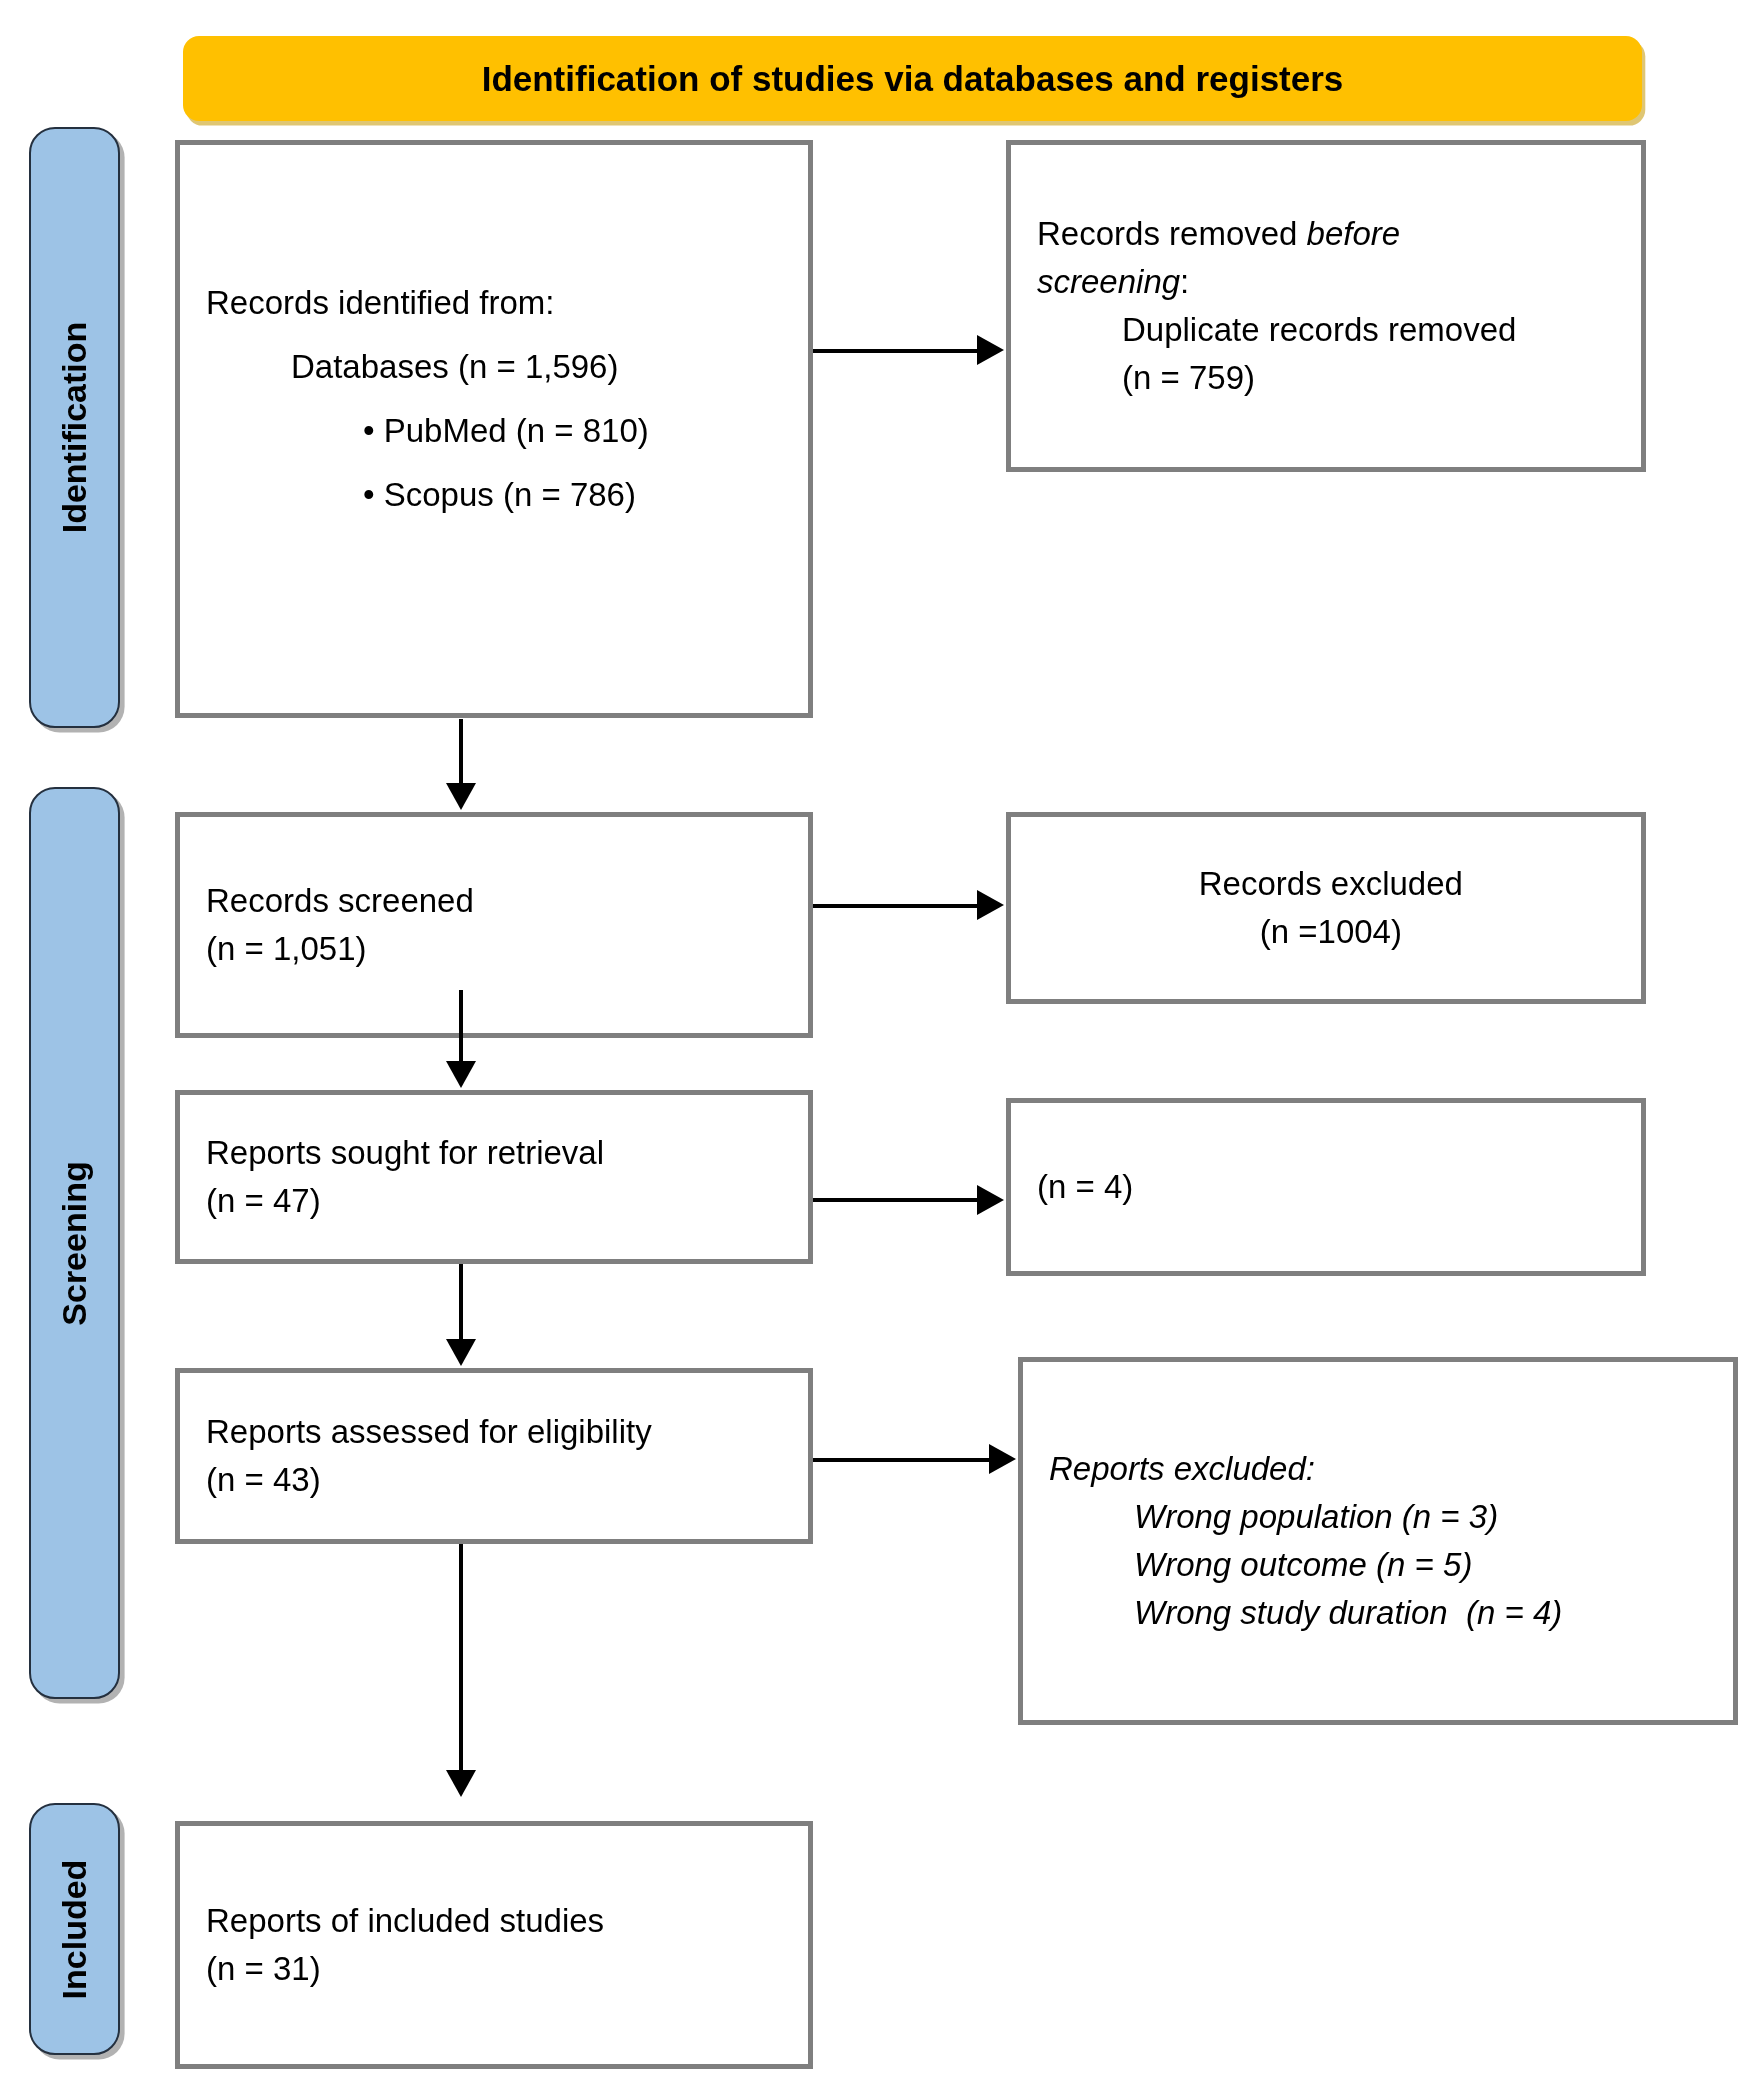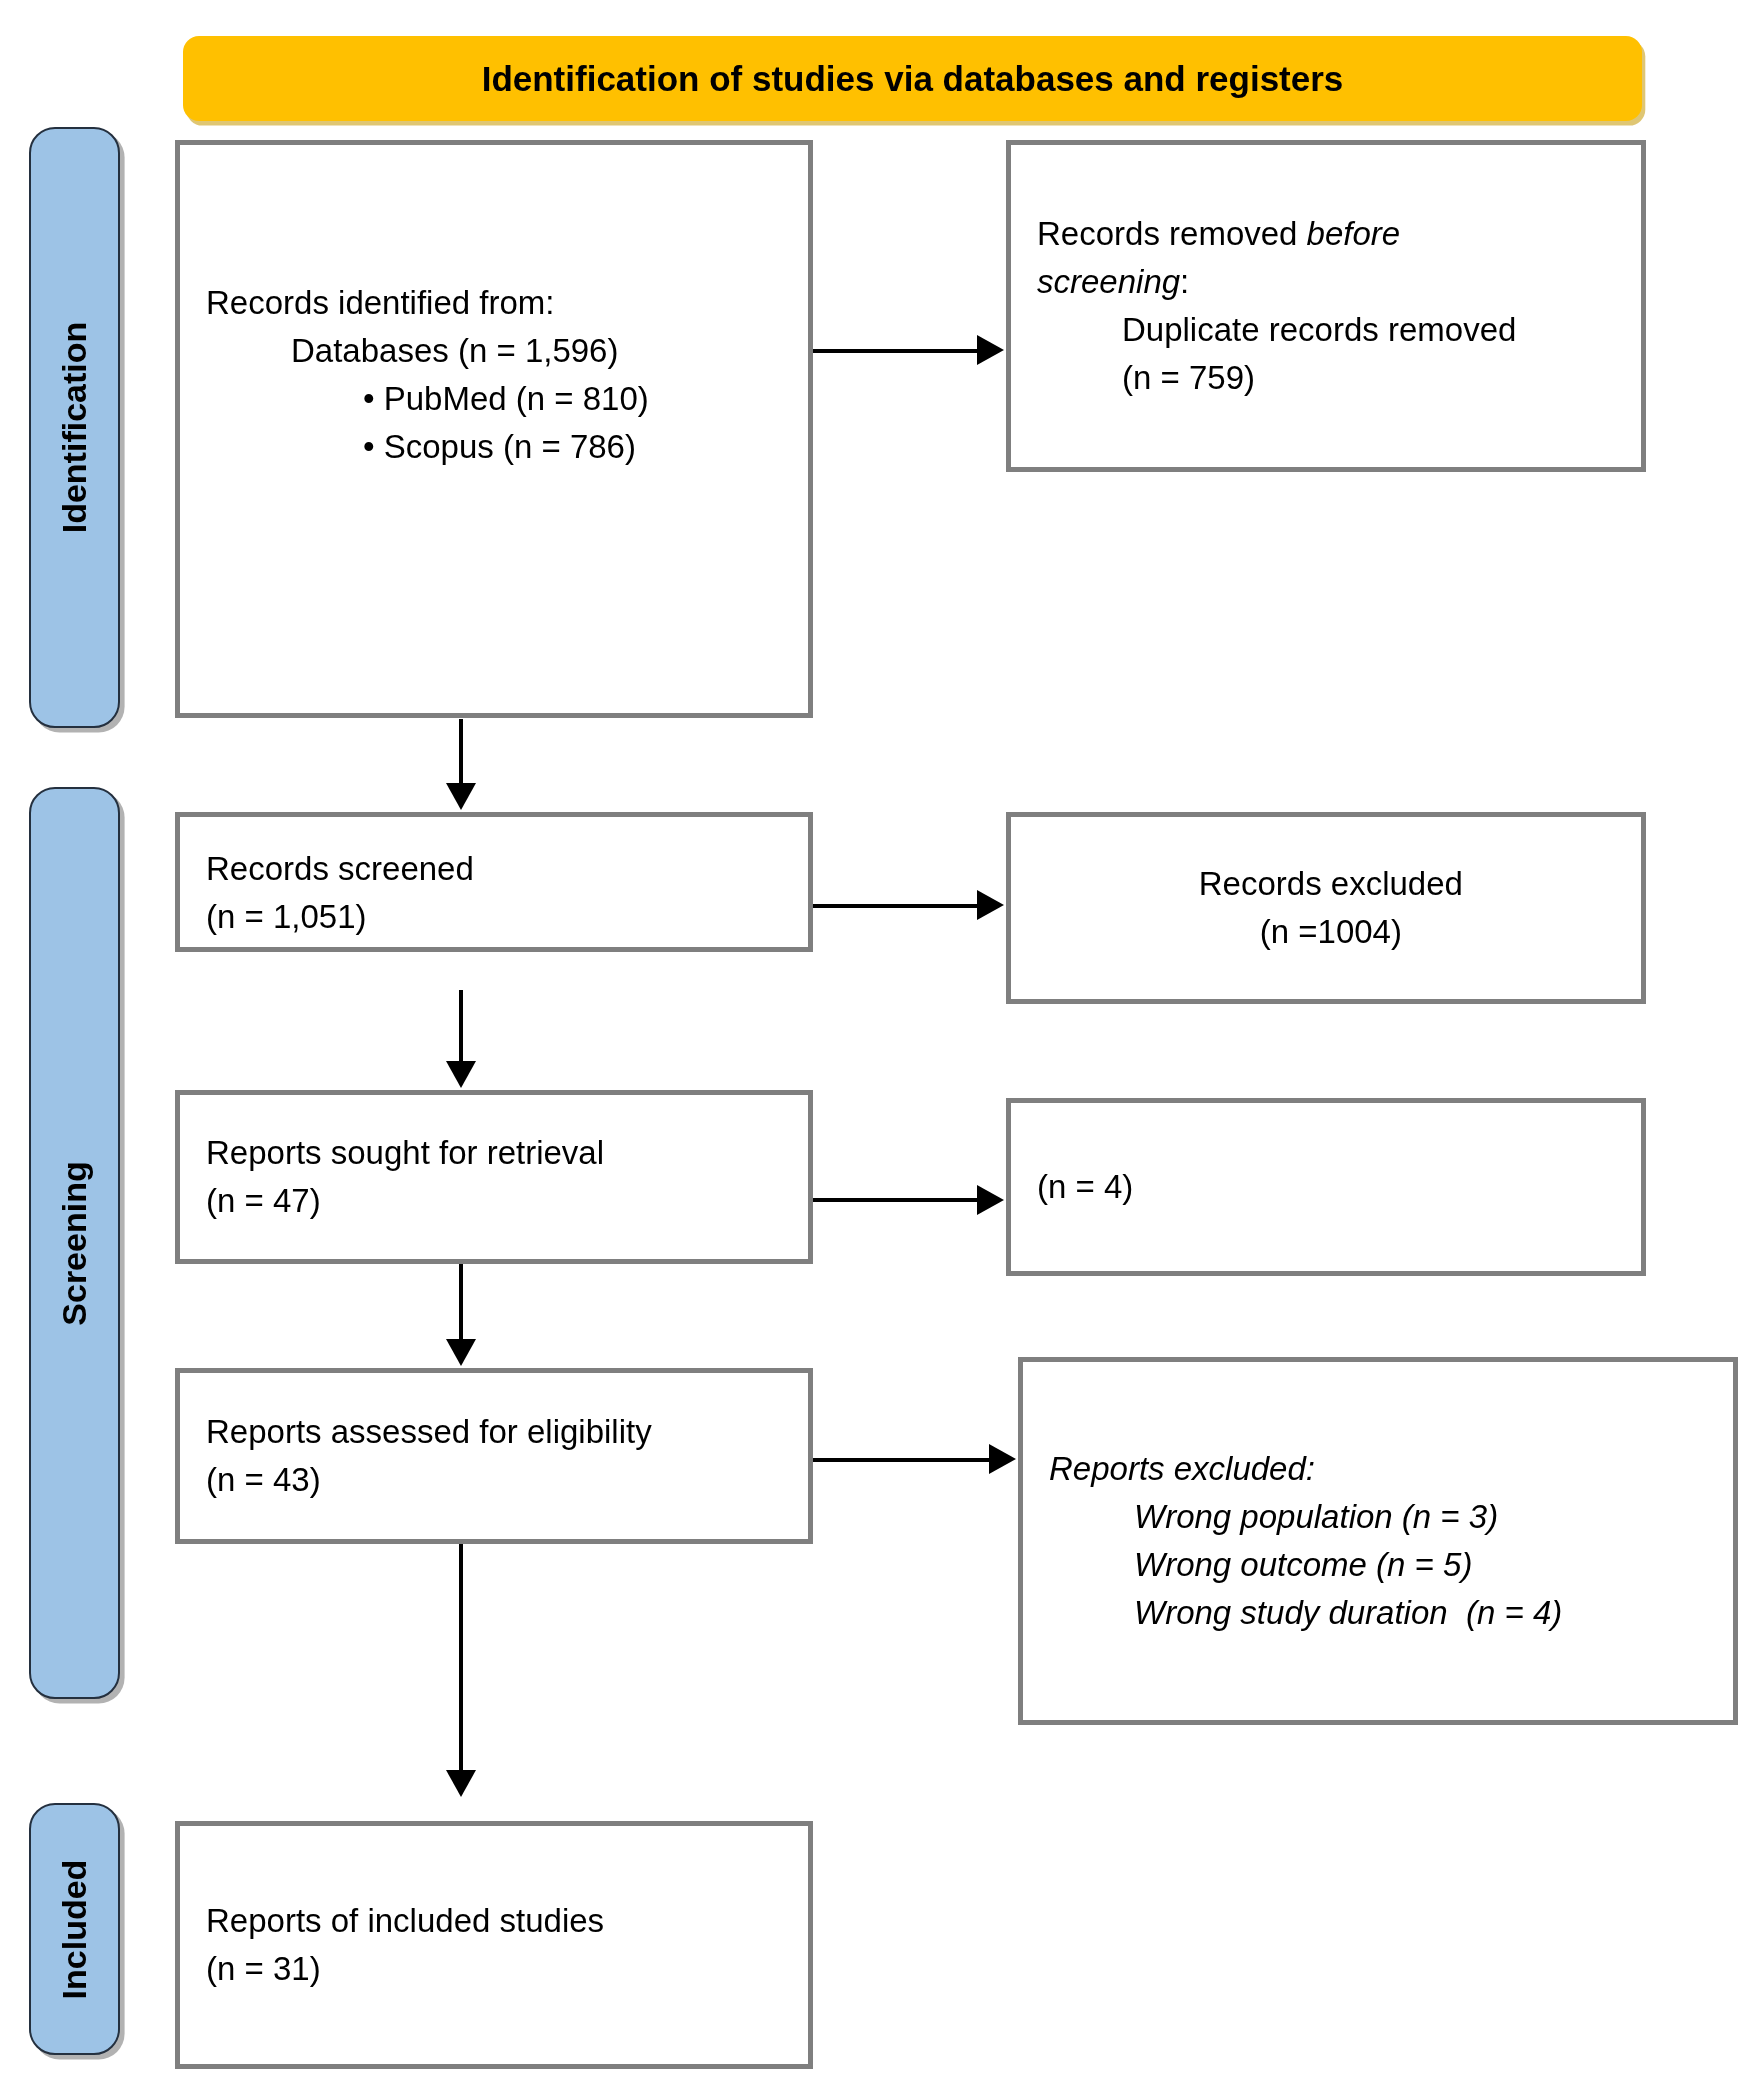--- a/index.html
+++ b/index.html
@@ -44,22 +44,22 @@
     border:5.2px solid #7F7F7F;
     box-sizing:border-box;
     display:flex;flex-direction:column;justify-content:center;
     font-size:33px;line-height:48px;
     padding:6.5px 16.3px 6.5px 26px;
   }
   .ln{white-space:pre-wrap;}
   .ind1{padding-left:85px;}
   .ind2{padding-left:157px;}
   em{font-style:italic;}
-  #box-l1{left:175px;top:140px;width:638px;height:578px;justify-content:flex-start;padding-top:134px;}
-  #box-l2{left:175px;top:812px;width:638px;height:140px;justify-content:flex-end;}
+  #box-l1{left:175px;top:140px;width:638px;height:578px;justify-content:flex-start;padding-top:134px;gap:16px;}
+  #box-l2{left:175px;top:812px;width:638px;height:226px;}
   #box-l3{left:175px;top:1090px;width:638px;height:174px;}
   #box-l4{left:175px;top:1368px;width:638px;height:176px;}
   #box-l5{left:175px;top:1799px;width:638px;height:248px;margin-top:22px;}
   #box-r1{left:1006px;top:140px;width:640px;height:332px;}
   #box-r2{left:1006px;top:812px;width:640px;height:192px;text-align:center;}
   #box-r3{left:1006px;top:1098px;width:640px;height:178px;}
   #box-r4{left:1018px;top:1357px;width:720px;height:368px;font-style:italic;}
   
   .vline{position:absolute;width:3.9px;background:#000;}
   .hline{position:absolute;height:3.9px;background:#000;}

